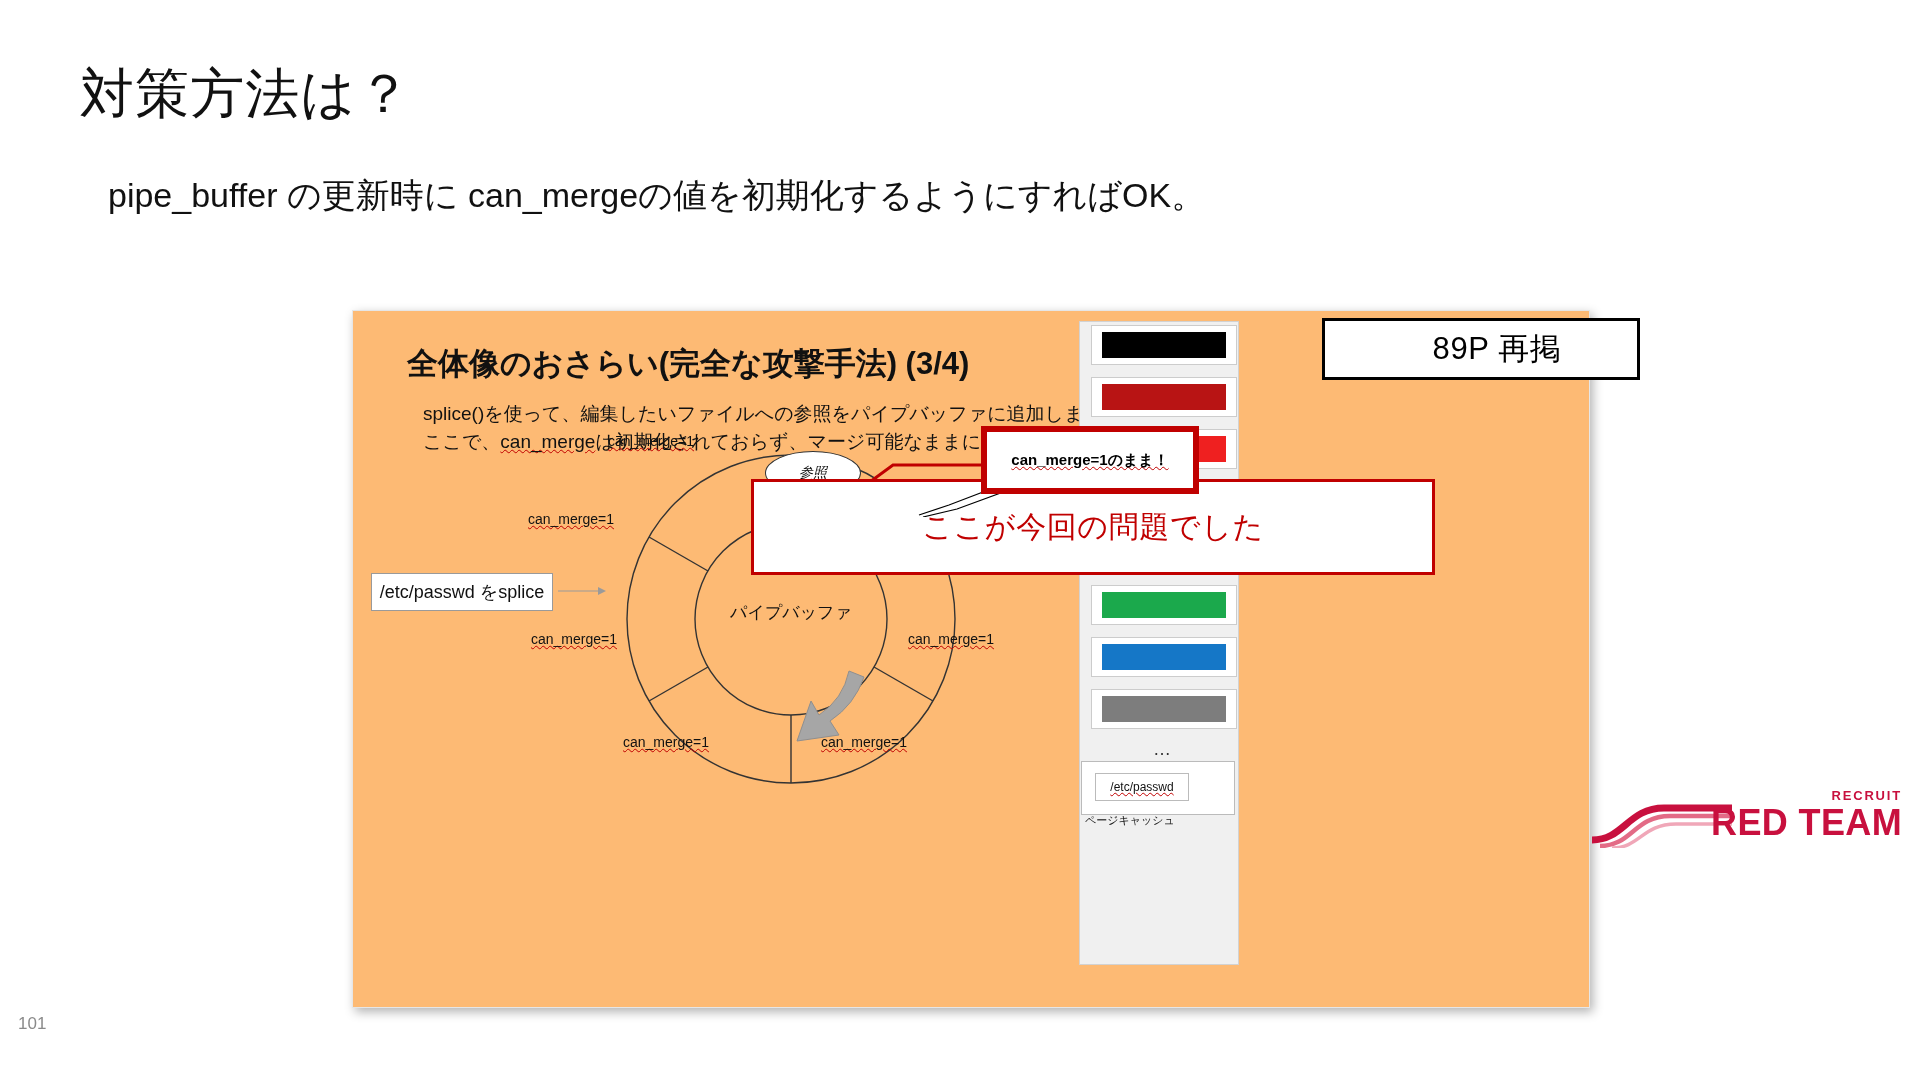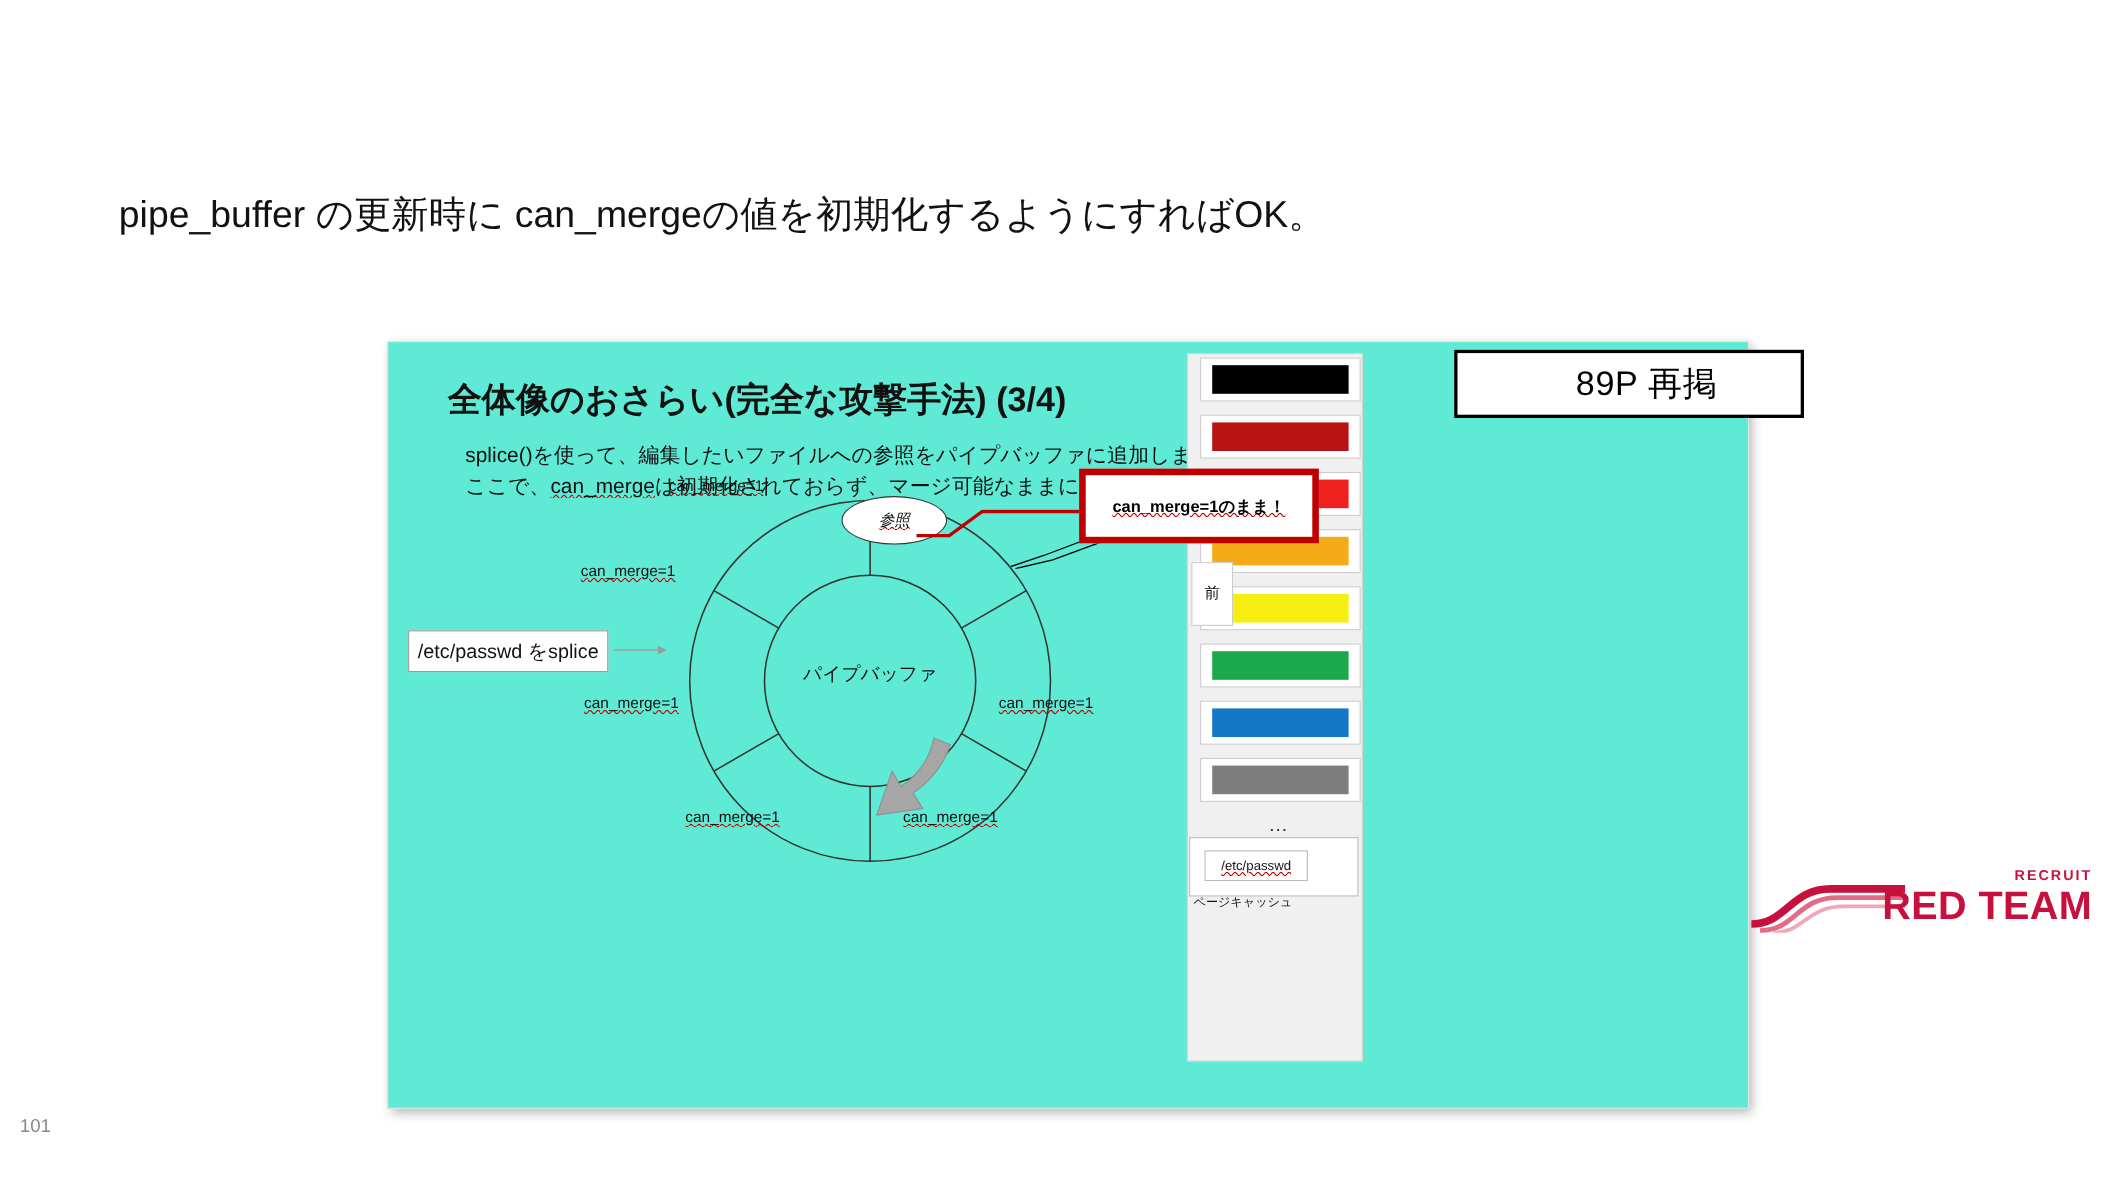--- a/index.html
+++ b/index.html
@@ -22,21 +22,21 @@
     font-size:34px;line-height:1.2;color:#111111;white-space:nowrap;
   }
   #page-number{
     position:absolute;left:18px;top:1014px;
     font-size:17px;color:#8a8a8a;
   }
 
   
   #embedded-slide{
     position:absolute;left:352px;top:310px;width:1236px;height:696px;
-    background:#5eead4;
+    background:#fdba74;
     box-shadow:3px 4px 10px rgba(0,0,0,.30);
     border:1px solid #e6e6e6;
     overflow:hidden;
   }
 
   
   #reprint-badge{
     position:absolute;left:1322px;top:318px;width:280px;height:56px;
     background:#ffffff;border:3px solid #000000;
     display:flex;align-items:center;justify-content:center;
@@ -178,20 +178,21 @@
   #main-logo{left:1726px;top:788px;width:176px;height:60px;}
   #main-logo .logo-main{font-size:36px;top:14px;}
   #main-logo .logo-kicker{font-size:13px;}
   #main-logo-swoosh{position:absolute;left:1592px;top:796px;width:140px;height:52px;}
 </style>
 </head>
 <body>
 
 <div class="slide">
 
+  <div id="page-title">対策方法は？</div>
   <div id="page-subtitle">pipe_buffer の更新時に can_mergeの値を初期化するようにすればOK。</div>
   <div id="page-number">101</div>
 
   <div id="embedded-slide">
 
     <div id="emb-title">全体像のおさらい(完全な攻撃手法) (3/4)</div>
 
     <div class="emb-body" id="emb-body-1">splice()を使って、編集したいファイルへの参照をパイプバッファに追加します。</div>
     <div class="emb-body" id="emb-body-2"><span>ここで、</span><span class="sq-underline">can_merge</span><span>は初期化されておらず、マージ可能なままになっています。</span></div>
 
@@ -235,20 +236,23 @@
       <path d="M120 2 L36 34 L6 44" fill="none" stroke="#000000" stroke-width="1.2"></path>
       <path d="M120 10 L44 38 L10 46" fill="none" stroke="#000000" stroke-width="1.2"></path>
     </svg>
     <div id="cm-stay-box">
         <span>can_merge=1のまま！</span>
       </div>
 
     <svg id="problem-tail" viewBox="0 0 160 26">
       <path d="M160 2 L60 2 L30 24 L0 24" fill="none" stroke="#c00000" stroke-width="3"></path>
     </svg>
+    <div id="problem-callout">
+        <span>ここが今回の問題でした</span>
+      </div>
 
     <div id="swatch-panel"></div>
 
     <div class="swatch-row" style="top:14px;">
         <div class="swatch-chip" style="background:#000000"></div>
       </div>
     <div class="swatch-row" style="top:66px;">
         <div class="swatch-chip" style="background:#b81414"></div>
       </div>
     <div class="swatch-row" style="top:118px;">

